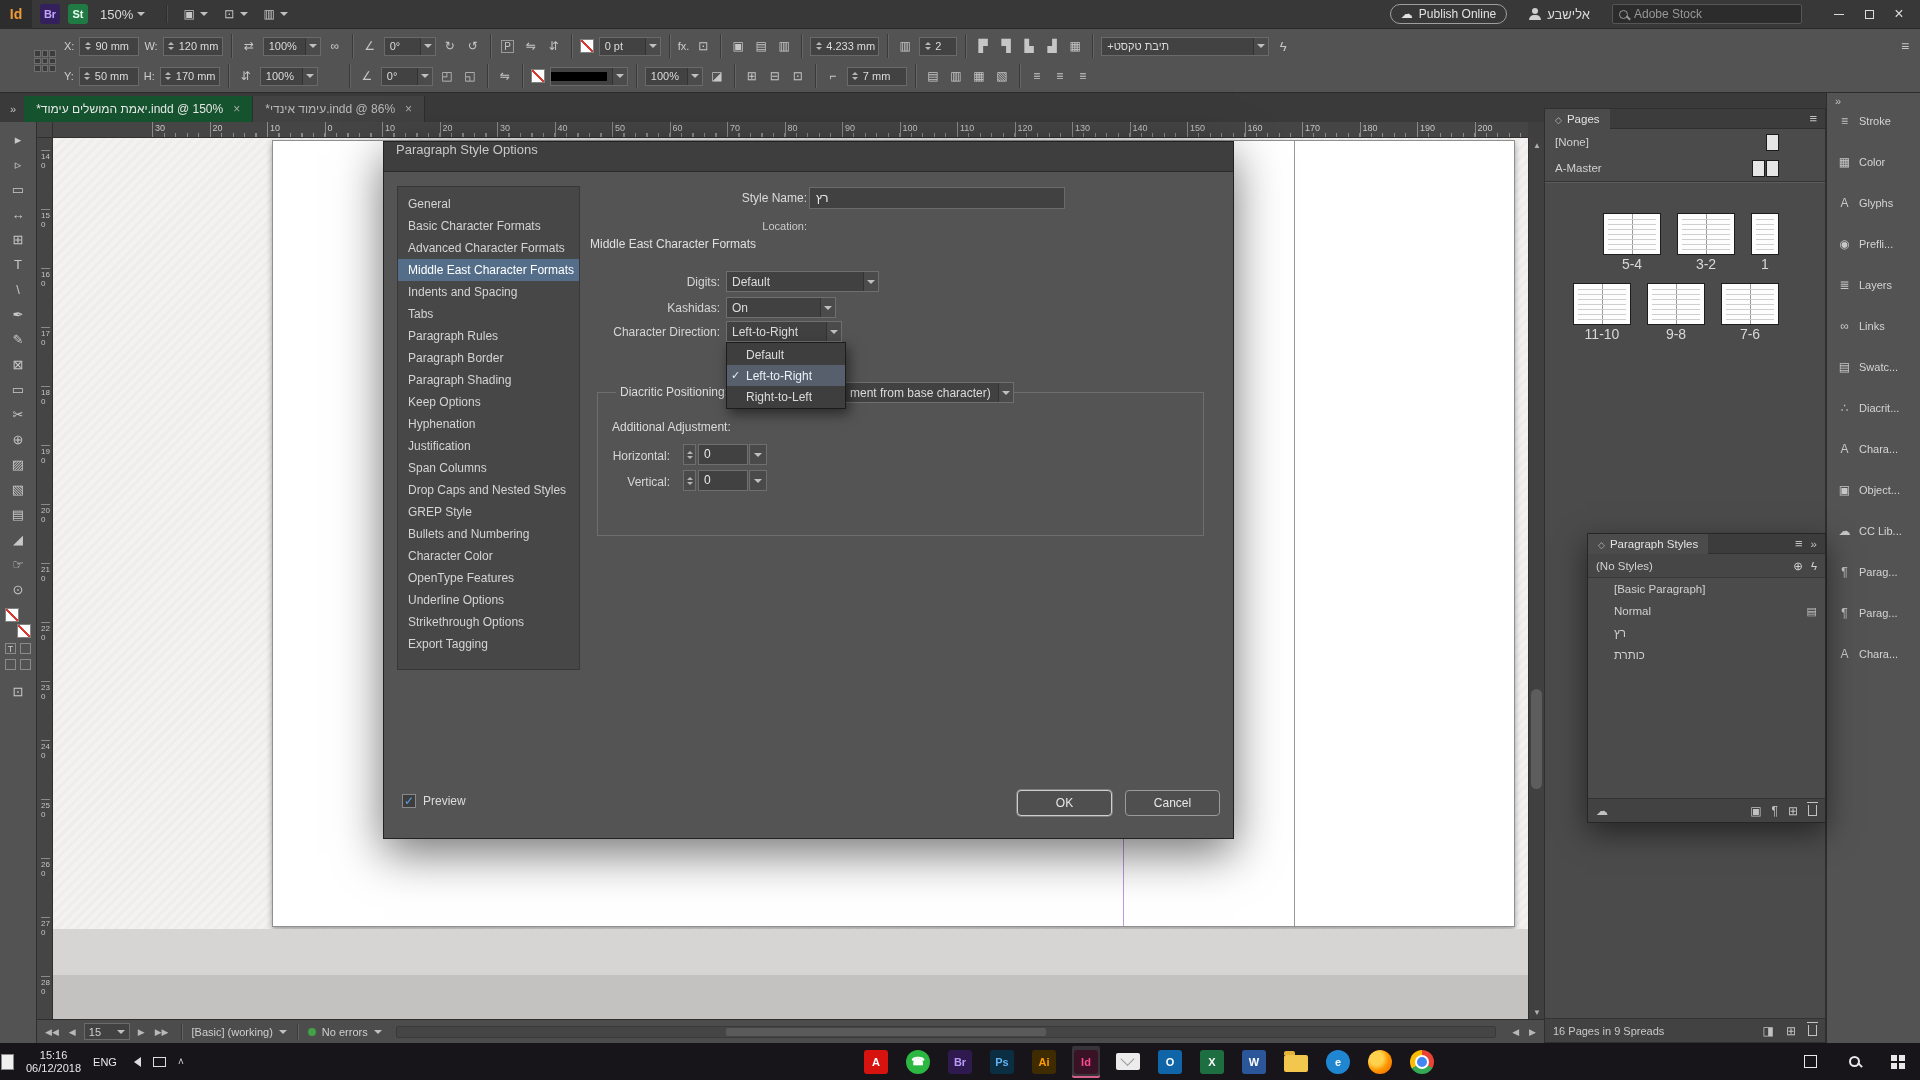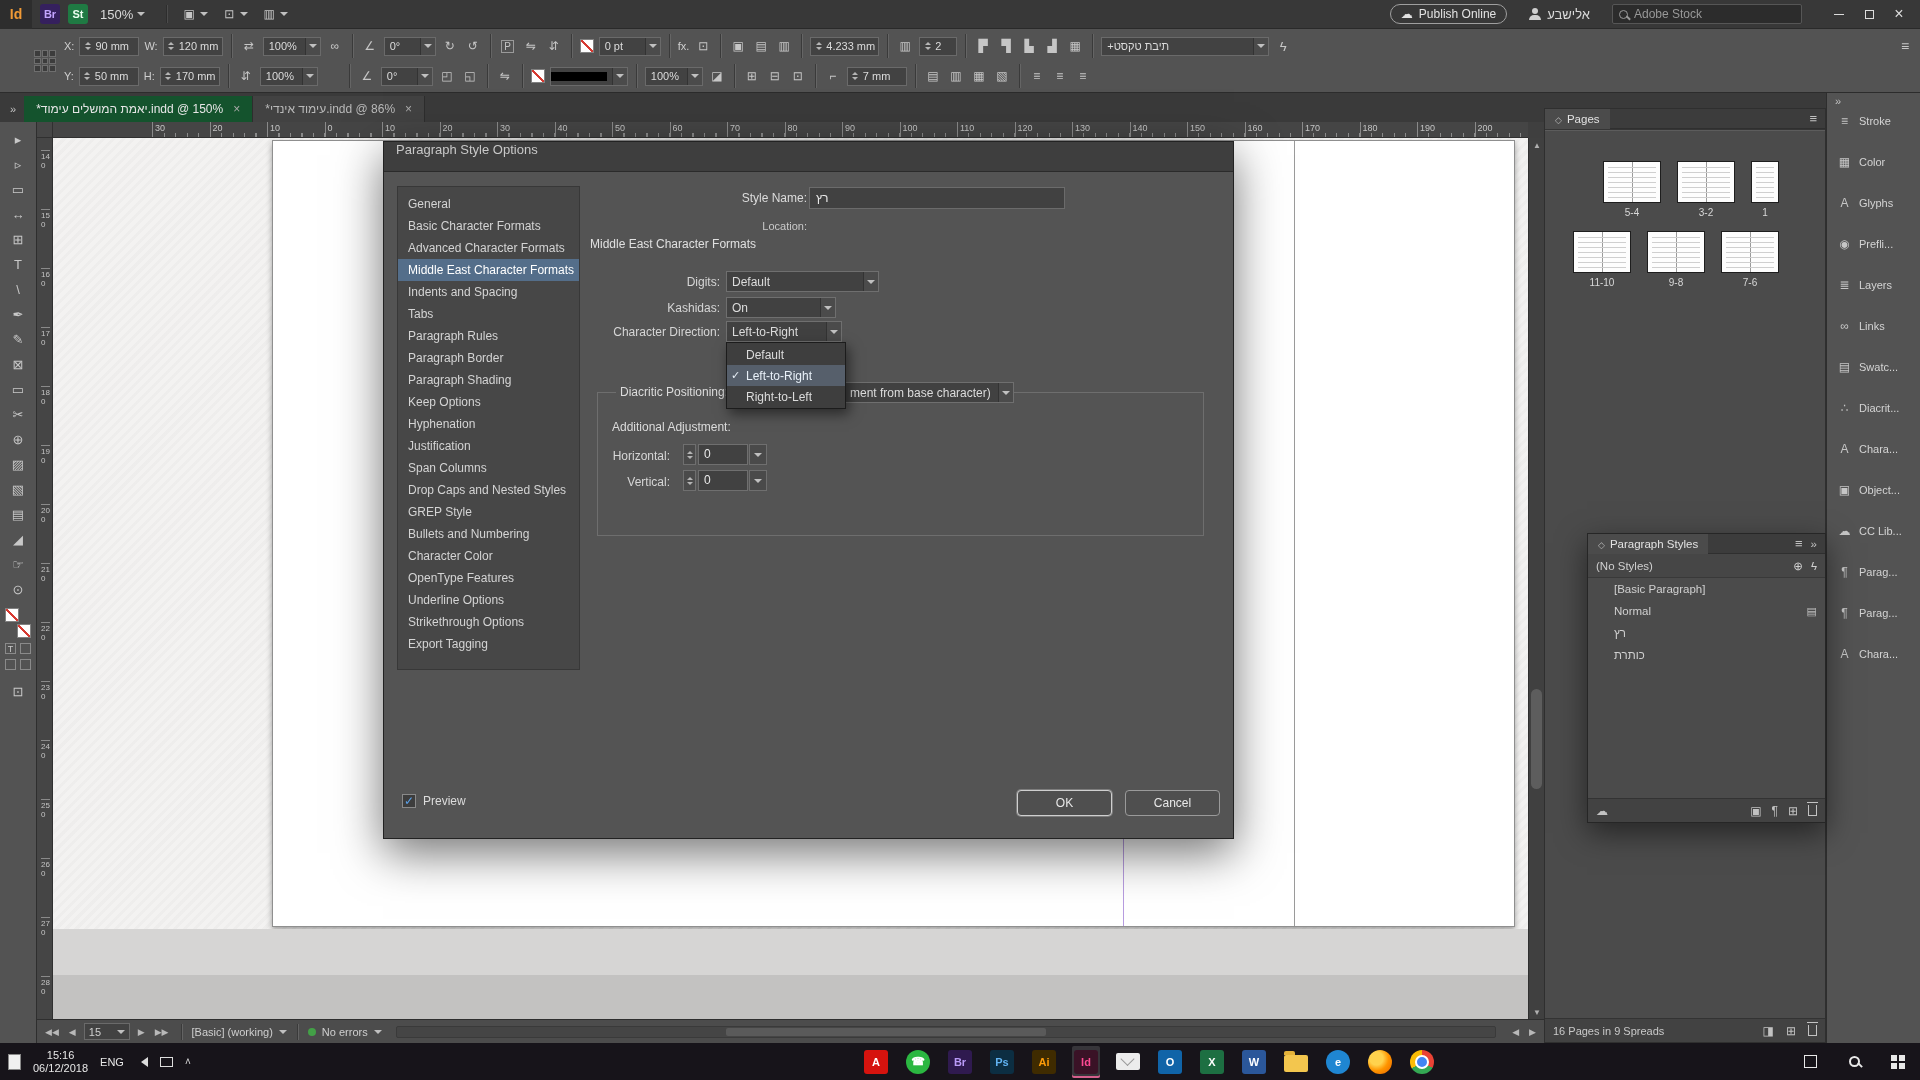--- a/index.html
+++ b/index.html
@@ -205,21 +205,21 @@
   .page-row { display:flex; justify-content:flex-end; gap:16px; align-items:flex-end;}
   .page-item { display:flex; flex-direction:column; align-items:center; gap:3px;}
   .thumb { height:42px; background:#fdfdfd; border:1px solid #1e1e1e; position:relative;}
   .thumb::after { content:""; position:absolute; left:4px; right:4px; top:5px; bottom:4px;
     background:repeating-linear-gradient(180deg, #cfcfcf 0 1px, transparent 1px 5px);}
   .page-item.spread .thumb { width:58px;}
   .page-item.spread .thumb::before { content:""; position:absolute; left:50%; top:0; width:1px; height:100%; background:#9a9a9a;}
   .page-item.single .thumb { width:28px;}
   .page-item.selected .thumb { background:#8ab1dd;}
   .page-item.selected .thumb::after { background:repeating-linear-gradient(180deg, #5d86b5 0 1px, transparent 1px 5px);}
-  .page-label { font-size:10px; color:#d8d8d8; padding:0 5px; line-height:13px;}
+  .page-label { font-size:14px; color:#d8d8d8; padding:0 5px; line-height:13px;}
   .page-item.selected .page-label { background:#3f7fce; color:#fff;}
   .panel-footer { margin-top:auto; height:24px; background:#424242; border-top:1px solid #333;
     display:flex; align-items:center; padding:0 8px; gap:12px; font-size:11px; color:#c9c9c9; flex:none;}
   .pf-spacer { flex:1; }
   .pf-icon { color:#c2c2c2; font-size:12px; }
   .i-pagesize::before{ content:"◨"; } .i-newpage::before{ content:"⊞"; }
   .trash-icon { width:9px; height:11px; border:1px solid #c2c2c2; border-top:none; position:relative; display:inline-block;}
   .trash-icon::before { content:""; position:absolute; top:-3px; left:-2px; width:11px; height:1px; background:#c2c2c2;}
 
   #styles-panel { position:absolute; left:1587px; top:533px; width:239px; height:290px; background:#4b4b4b;
@@ -241,21 +241,21 @@
   #panel-strip { position:absolute; left:1826px; top:93px; width:94px; height:950px; background:#535353;
     border-left:1px solid #2e2e2e; padding-top:16px; z-index:3;}
   #strip-collapse { position:absolute; top:2px; left:8px; color:#bdbdbd; font-size:11px;}
   .strip-btn { height:24px; display:flex; align-items:center; gap:7px; padding-left:10px;
     color:#d4d4d4; font-size:11px; margin-bottom:17px;}
   .strip-icon { width:15px; text-align:center; color:#c6c6c6; font-size:12px; flex:none;}
 
   
   #taskbar { position:absolute; left:0; top:1043px; width:1920px; height:37px; background:#17141a;
     display:flex; align-items:center; color:#e8e8e8; font-size:11px; z-index:20;}
-  #tray { display:flex; align-items:center; gap:12px; padding-left:8px;}
+  #tray { display:flex; align-items:center; gap:12px; padding-left:1px;}
   .tray-doc { width:13px; height:16px; background:#f0f0f0; border:1px solid #888; display:inline-block;}
   #clock { text-align:center; line-height:13px; font-size:11px;}
   .spk { width:0; height:0; border:5px solid transparent; border-right:7px solid #ddd; display:inline-block;}
   .net-icon { width:13px; height:10px; border:1px solid #ddd; display:inline-block;}
   .chev-up { font-size:10px; color:#ddd;}
   #tb-apps { position:absolute; left:862px; top:0; height:37px; display:flex; align-items:center; gap:14px;}
   .tb-app { width:28px; height:32px; display:flex; align-items:center; justify-content:center; border-radius:2px;}
   .tb-app.active { background:rgba(255,255,255,0.14); box-shadow:inset 0 -2px 0 #d65f8d;}
   .tb-app-icon { width:24px; height:24px; border-radius:3px; display:flex; align-items:center;
     justify-content:center; font-size:11px; font-weight:bold;}
@@ -808,20 +808,32 @@
   <div id="dock-bg"></div>
 
   <div id="pages-panel">
     <div class="panel-header">
       <div class="panel-tab">
         <span class="panel-tab-diamond"></span>
         <span>Pages</span>
       </div>
       <span class="panel-menu-btn"></span>
     </div>
+    <div>
+
+        <div class="master-row single">
+          <span>[None]</span>
+          <span class="master-icon"></span>
+        </div>
+
+        <div class="master-row spread">
+          <span>A-Master</span>
+          <span class="master-icon"></span>
+        </div>
+      </div>
     <div id="pages-divider"></div>
     <div id="thumbs">
       <div class="page-row">
 
           <div class="page-item spread">
             <div class="thumb"></div>
             <span class="page-label">5-4</span>
           </div>
 
           <div class="page-item spread">

